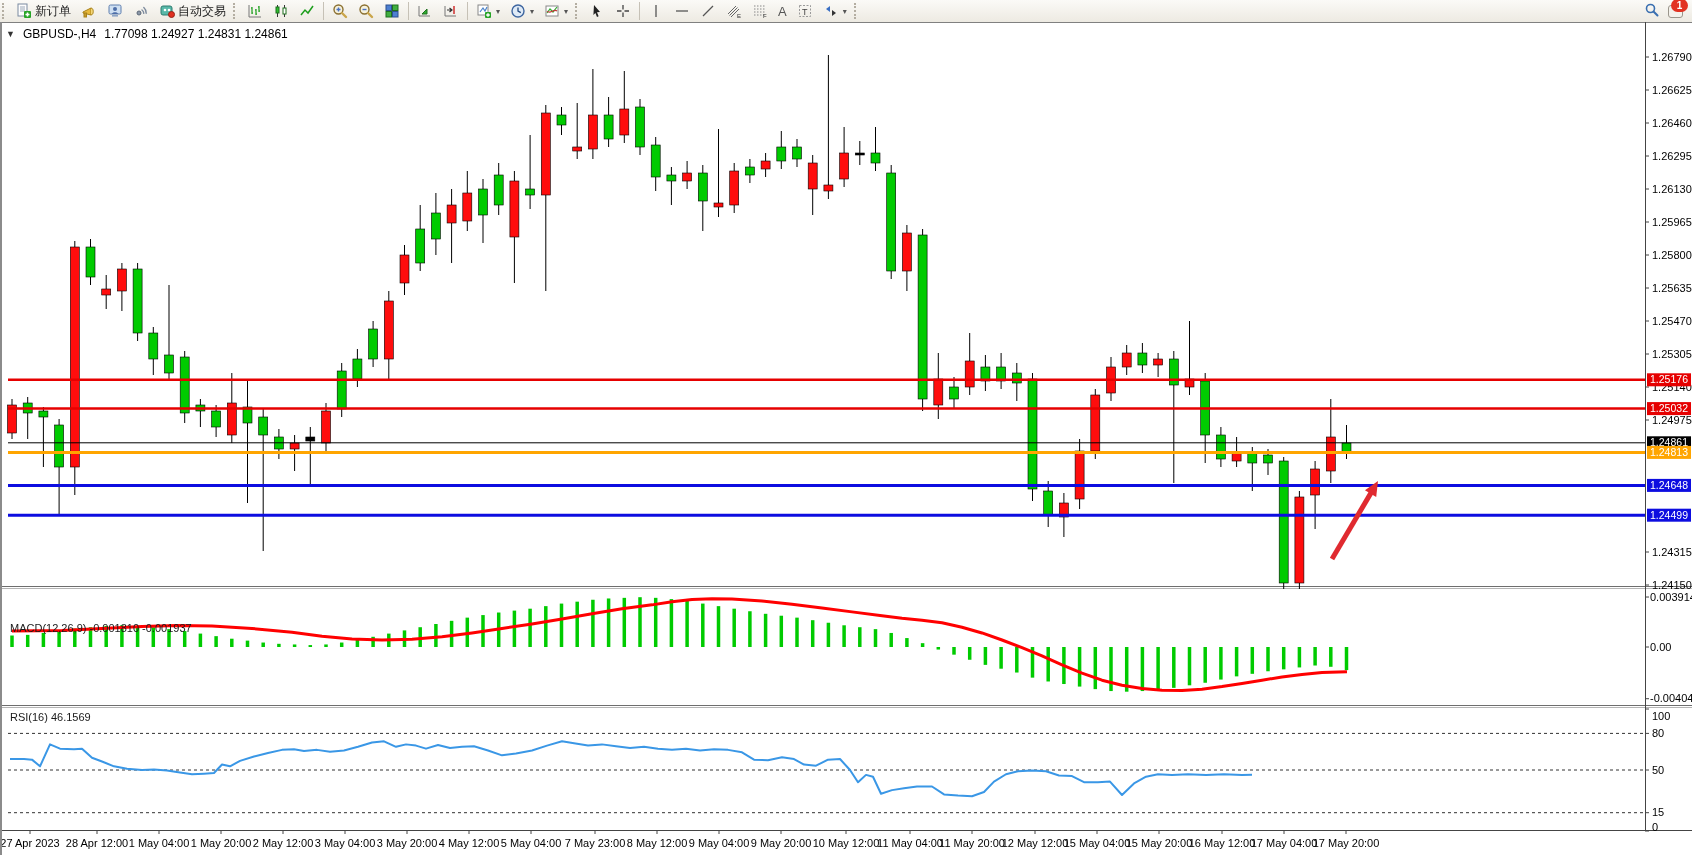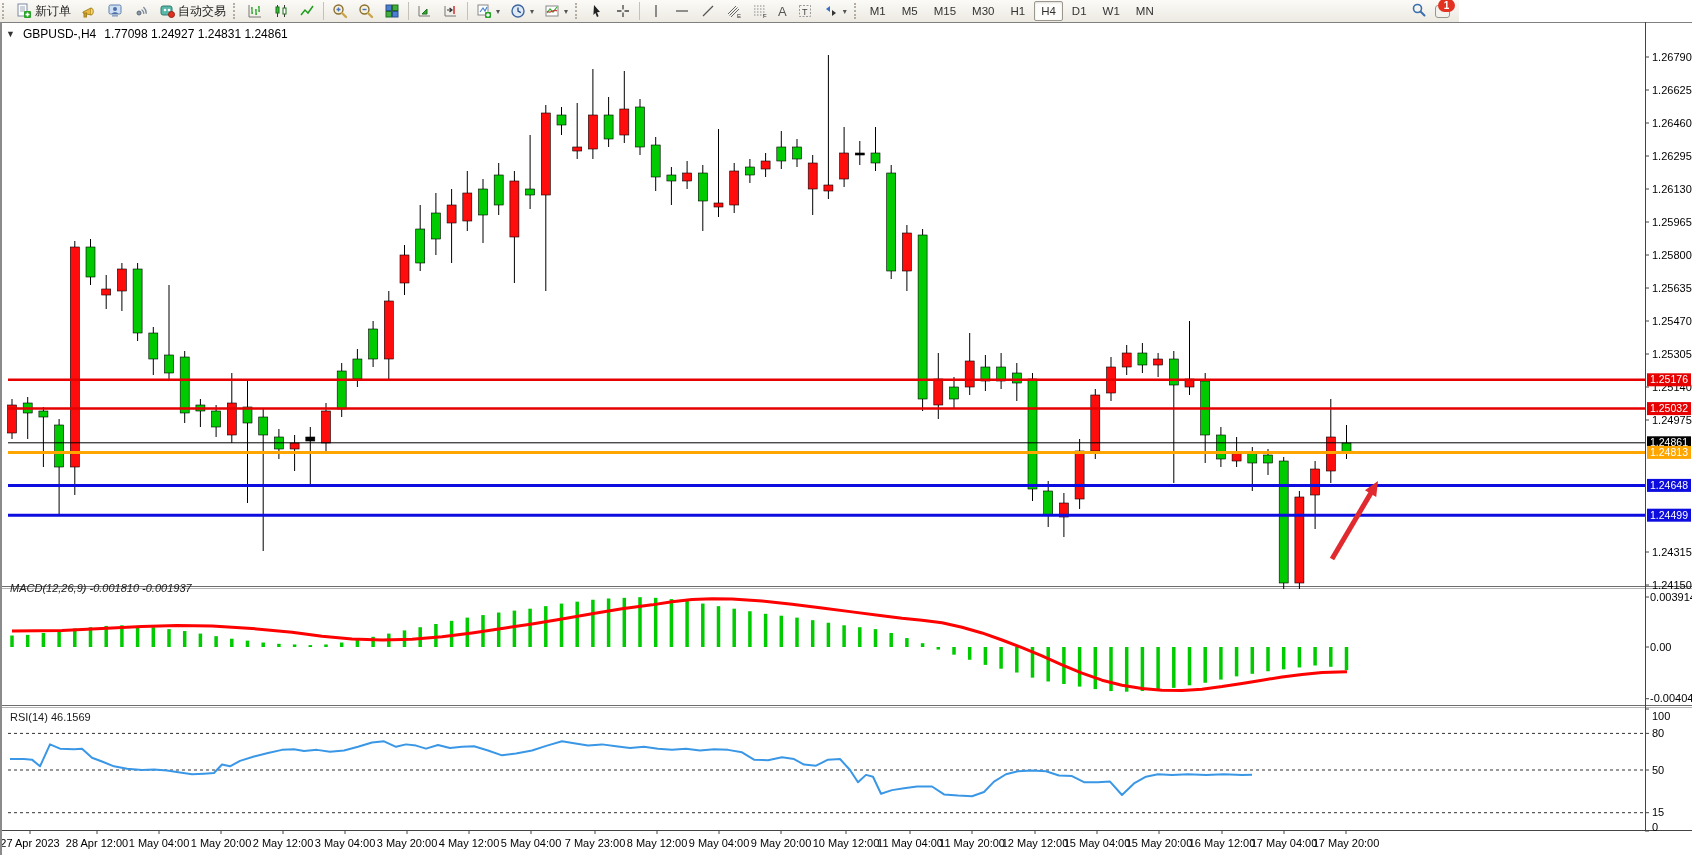--- a/index.html
+++ b/index.html
@@ -1,18 +1,18 @@
 <!DOCTYPE html>
 <html><head>
 <meta charset="utf-8">
 <style>
   html,body{margin:0;padding:0;background:#d6d3cc;font-family:"Liberation Sans",sans-serif;}
   #app{position:relative;width:1692px;height:855px;background:#fff;overflow:hidden;}
   
-  #toolbar{position:absolute;left:0;top:0;width:1459px;height:22px;
+  #toolbar{position:absolute;left:0;top:0;width:1692px;height:22px;
     background:linear-gradient(#fbfaf7,#edeae2);border-bottom:1px solid #b9b3a7;
     display:flex;align-items:center;font-size:12px;color:#222;}
   .grip{width:5px;height:16px;margin:0 2px;border-left:2px dotted #b4aea2;}
   .tsep{width:1px;height:18px;background:#c6c1b6;margin:0 3px;}
   .tbtn{display:flex;align-items:center;gap:3px;padding:1px 4px;height:18px;border:1px solid transparent;border-radius:2px;}
   .tf{padding:1px 6px;height:16px;line-height:16px;border:1px solid transparent;border-radius:2px;color:#333;font-size:11.5px;}
   .tf.active{border:1px solid #9c978c;background:#fdfdfc;box-shadow:inset 0 1px 2px rgba(0,0,0,.12);}
   .caret{font-size:8px;color:#555;margin-left:1px;}
   .micon{display:inline-block;width:16px;height:16px;}
   
@@ -222,53 +222,42 @@
     </div>
     <div class="tbtn">
       <svg class="micon" viewBox="0 0 16 16">
         <path d="M3 6 L7 3 L7 9 Z" fill="#3a6fc4"></path>
           <path d="M13 10 L9 7 L9 13 Z" fill="#333"></path>
       </svg>
       <span class="caret">▾</span>
     </div>
 
     <span class="grip"></span>
-    <div id="tfbar" style="display:flex;align-items:center;gap:2px;">
-        <span class="tf">M1</span>
-        <span class="tf">M5</span>
-        <span class="tf">M15</span>
-        <span class="tf">M30</span>
-        <span class="tf">H1</span>
-        <span class="tf active">H4</span>
-        <span class="tf">D1</span>
-        <span class="tf">W1</span>
-        <span class="tf">MN</span>
-      </div>
 
     <div id="notif">
       <svg width="16" height="16" viewBox="0 0 16 16">
         <circle cx="6.5" cy="6.5" r="4" fill="none" stroke="#3a6fb0" stroke-width="1.6"></circle>
         <path d="M9.5 9.5 L13.5 13.5" stroke="#3a6fb0" stroke-width="2" stroke-linecap="round"></path>
       </svg>
       <span id="notifbadge">
         <span class="bubble"></span>
         <span class="count">1</span>
       </span>
     </div>
   </div>
 
   <div id="chartwin">
     <div id="titlebar">
       <span style="font-size:9px;color:#333;">▼</span>
       <span>GBPUSD-,H4</span>
       <span>1.77098 1.24927 1.24831 1.24861</span>
     </div>
 
-    <div class="indlabel" style="left:8px;top:560px;font-style:italic;">MACD(12,26,9) -0.001810 -0.001937</div>
-    <div class="indlabel" style="left:8px;top:689px;">RSI(14) 46.1569</div>
+    <div class="indlabel" style="left:8px;top:600px;">MACD(12,26,9) -0.001810 -0.001937</div>
+    <div class="indlabel" style="left:8px;top:689px;">RSI(16) 46.1569</div>
 
     <svg id="csvg" viewBox="0 0 1692 833">
       <g id="g-frame">
           <line x1="0" y1="0.5" x2="1692" y2="0.5" stroke="#808080" stroke-width="1"></line>
           <line x1="0" y1="564.5" x2="1692" y2="564.5" stroke="#6e6e6e" stroke-width="1"></line>
           <line x1="0" y1="566.5" x2="1692" y2="566.5" stroke="#b5b5b5" stroke-width="1"></line>
           <line x1="0" y1="683.5" x2="1692" y2="683.5" stroke="#6e6e6e" stroke-width="1"></line>
           <line x1="0" y1="685.5" x2="1692" y2="685.5" stroke="#b5b5b5" stroke-width="1"></line>
           <line x1="0" y1="808.5" x2="1692" y2="808.5" stroke="#444" stroke-width="1"></line>
           <line x1="1643.5" y1="0" x2="1643.5" y2="808" stroke="#444" stroke-width="1"></line>

